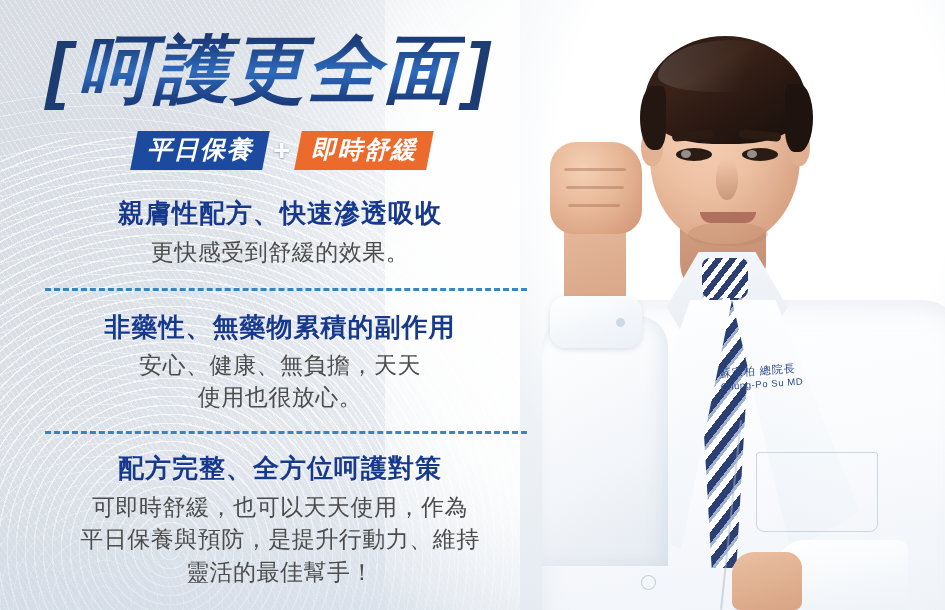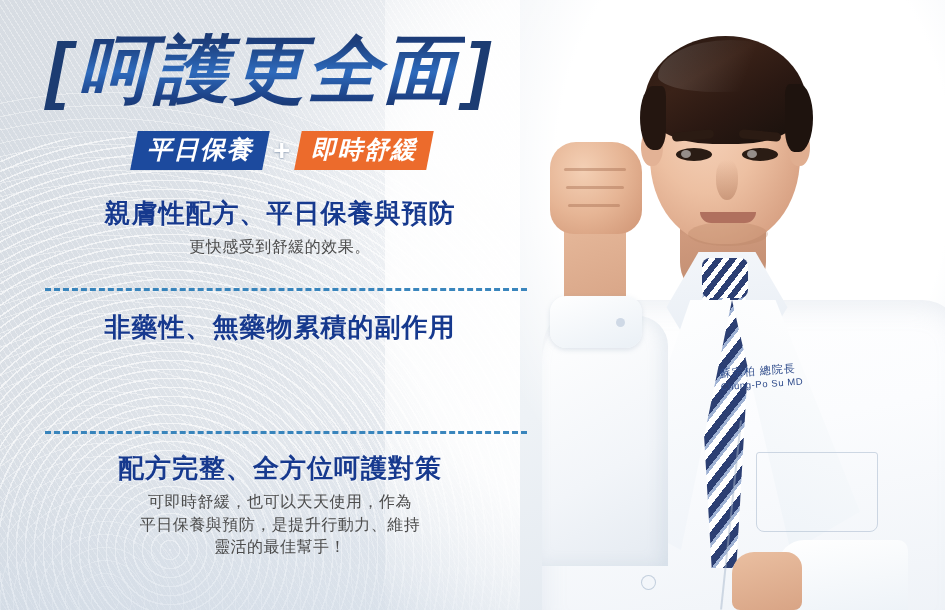--- a/index.html
+++ b/index.html
@@ -159,21 +159,21 @@
   .badge.org{background:#ec6b2c;}
   .plus{font-size:30px;font-weight:700;color:#ffffff;line-height:1;
         text-shadow:0 0 2px rgba(120,140,165,.55), 0 1px 2px rgba(110,130,160,.5);}
 
   .block{position:absolute;left:0;width:560px;text-align:center;}
   .b-title{
     font-size:26px;font-weight:700;color:#16398e;letter-spacing:1px;line-height:1.3;
     text-shadow:0 1px 1px rgba(255,255,255,.75);
   }
   .b-body{
-    margin-top:5px;font-size:16px;color:#4c4c4c;line-height:1.42;letter-spacing:.5px;
+    margin-top:5px;font-size:23px;color:#4c4c4c;line-height:1.42;letter-spacing:.5px;
   }
   #blk1{top:197px;}
   #blk2{top:311px;font-family:Liberation Serif, serif;}
   #blk3{top:452px;text-align:center;}
   .b-left{padding-right:58px;}
 
   .divider{position:absolute;left:45px;width:482px;height:0;
     border-top:3px dashed #2a7cb8;opacity:.92;}
   #div1{top:288px;}
   #div2{top:431px;}
@@ -246,28 +246,30 @@
       <span class="brk">[</span><span class="hl-txt">呵護更全面</span><span class="brk">]</span>
     </div>
 
     <div class="badges">
       <div class="badge nav"><span>平日保養</span></div>
       <div class="plus">+</div>
       <div class="badge org"><span>即時舒緩</span></div>
     </div>
 
     <div class="block b-left" id="blk1">
-      <div class="b-title">親膚性配方、平日保養與預防</div>
+      <div class="b-title">親膚性配方、快速滲透吸收</div>
       <div class="b-body" style="white-space: pre-line;">更快感受到舒緩的效果。</div>
     </div>
 
     <div class="divider" id="div1"></div>
 
     <div class="block b-left" id="blk2">
       <div class="b-title">非藥性、無藥物累積的副作用</div>
+      <div class="b-body" style="white-space: pre-line;">安心、健康、無負擔，天天
+使用也很放心。</div>
     </div>
 
     <div class="divider" id="div2"></div>
 
     <div class="block b-left" id="blk3">
       <div class="b-title">配方完整、全方位呵護對策</div>
       <div class="b-body" style="white-space: pre-line;">可即時舒緩，也可以天天使用，作為
 平日保養與預防，是提升行動力、維持
 靈活的最佳幫手！</div>
     </div>

